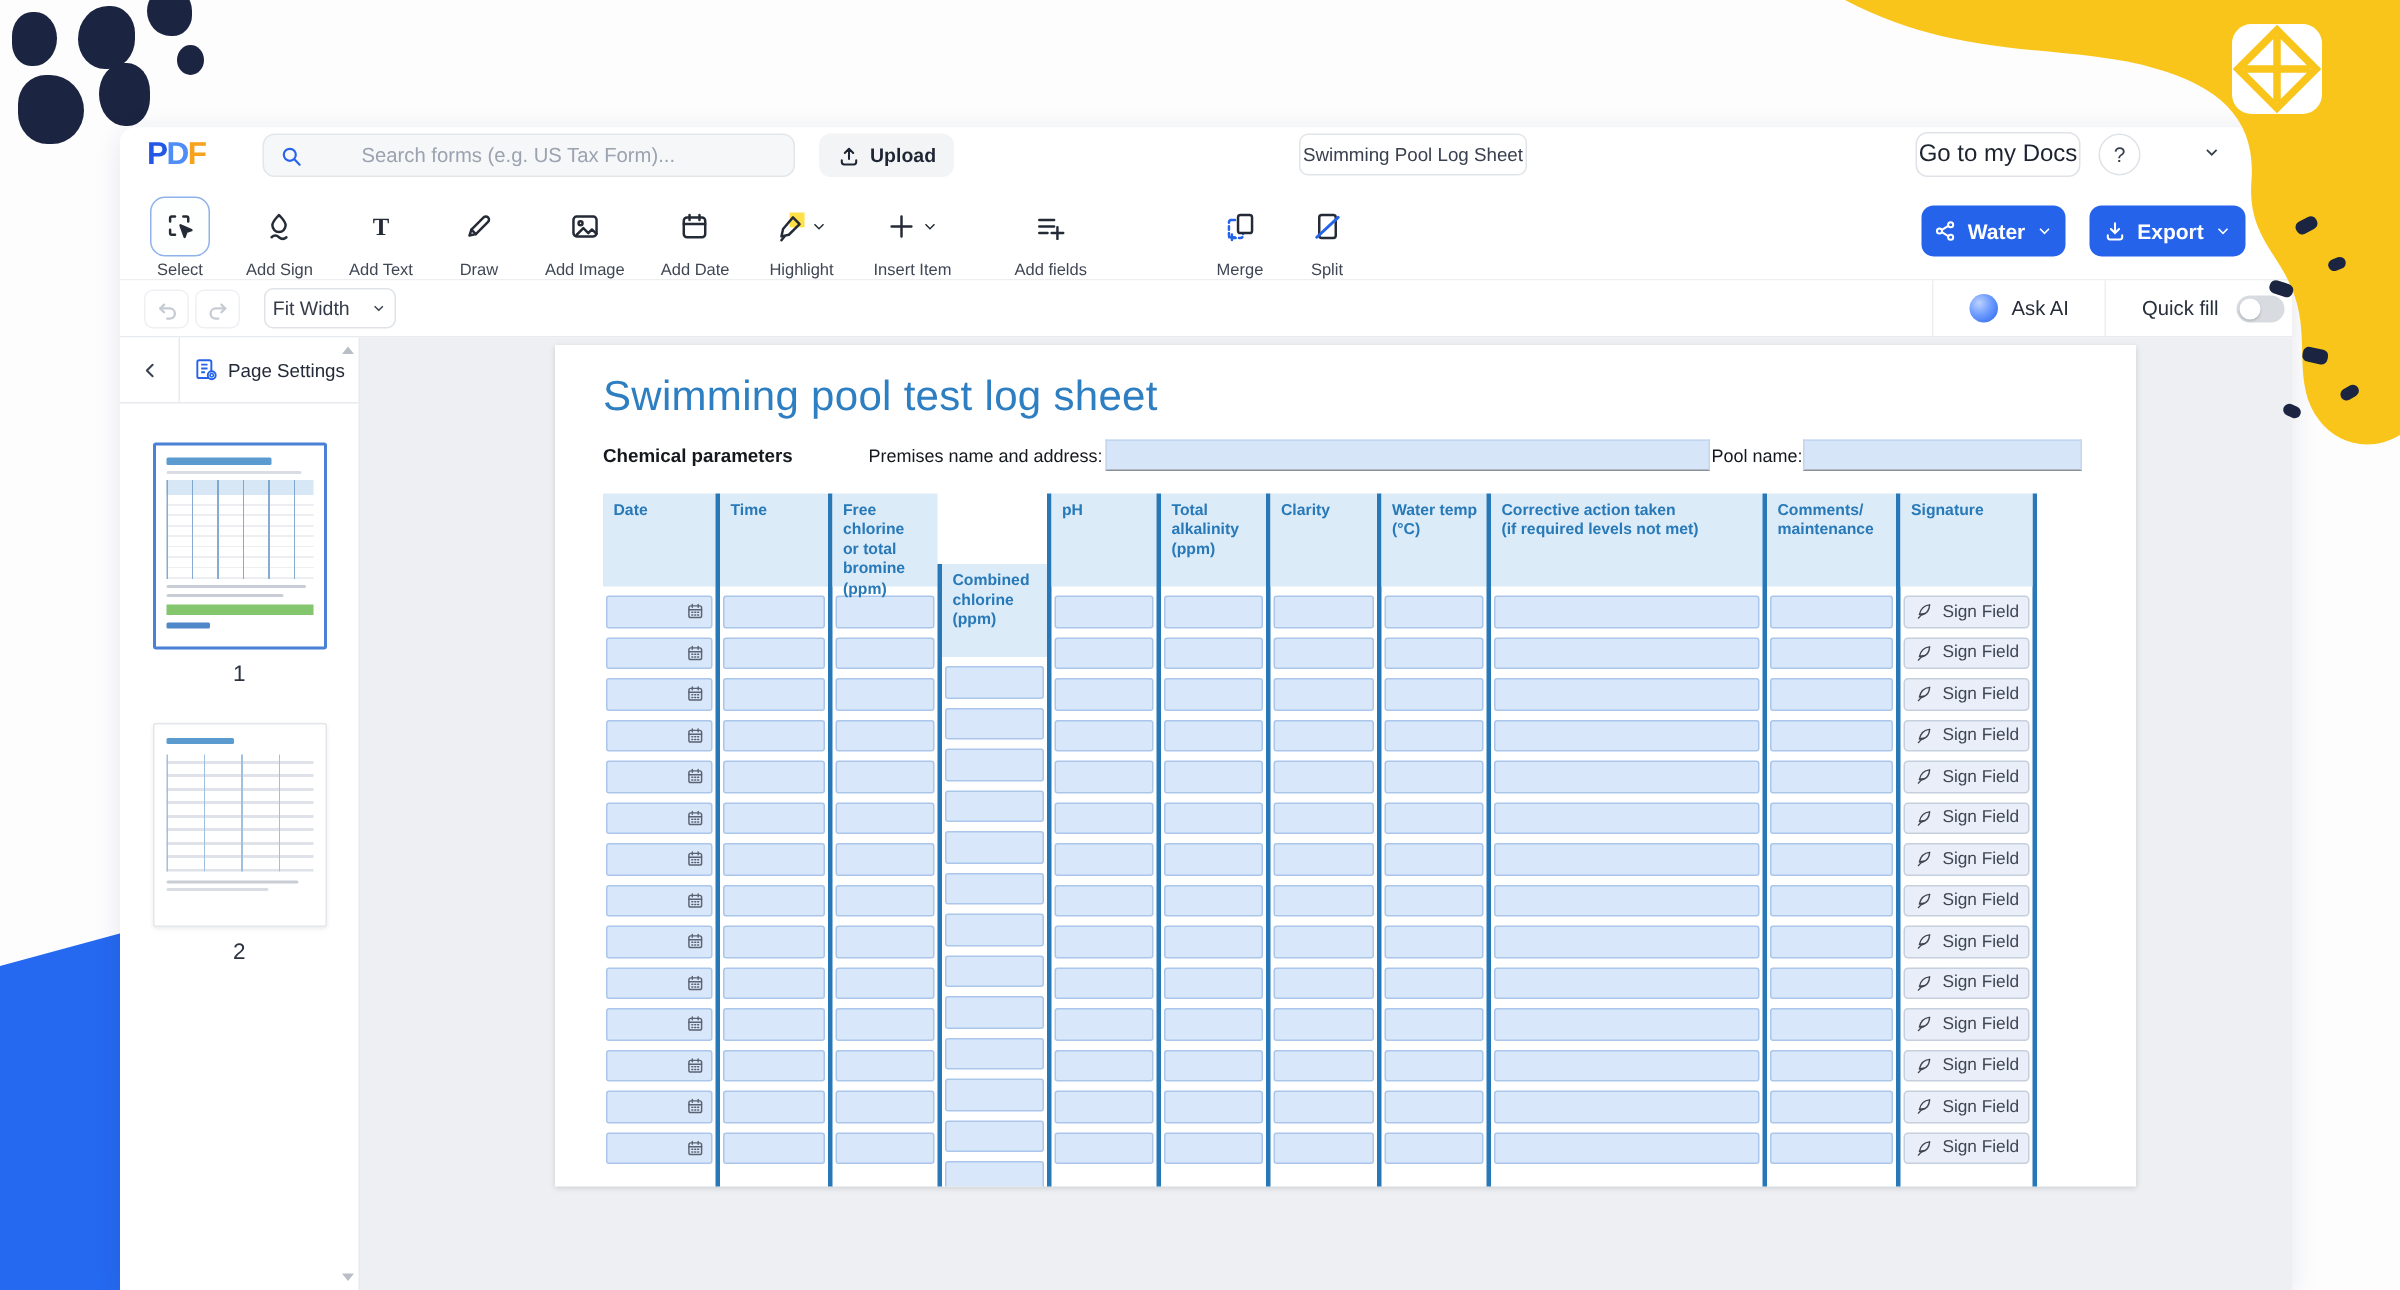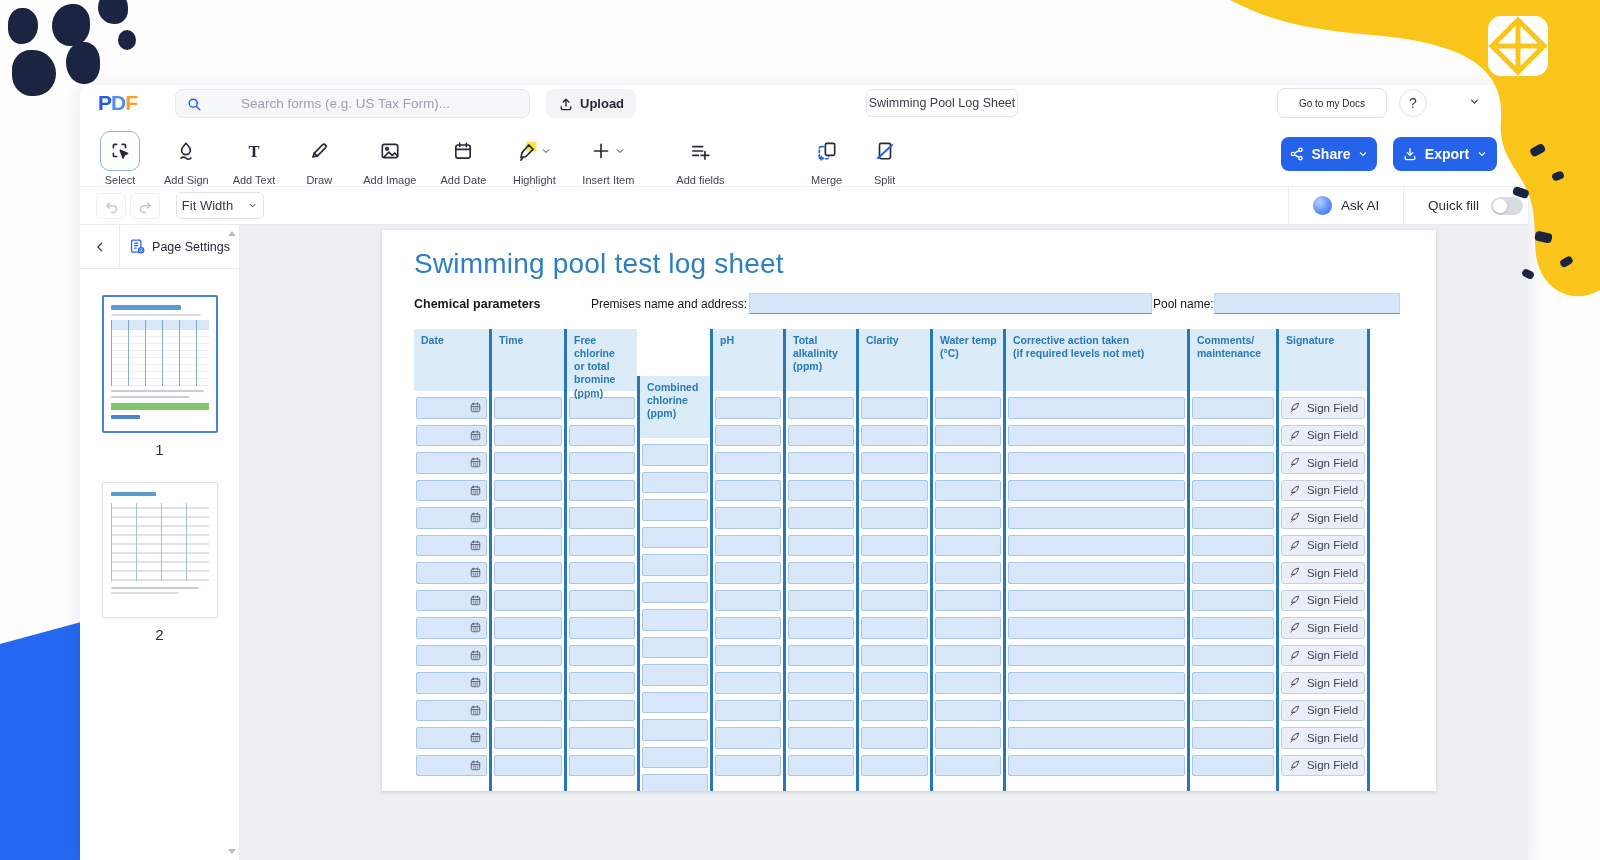--- a/index.html
+++ b/index.html
@@ -31,21 +31,21 @@
   .searchbox input::placeholder { color:#9aa3af; }
   .upload-btn { position:absolute; left:466px; top:4px; height:29px; padding:0 12px;
     background:#f3f4f6; border-radius:8px; display:flex; align-items:center; gap:6px;
     font-size:13px; font-weight:700; color:#1f2633; cursor:pointer; }
   .doc-title-box { position:absolute; left:786px; top:4px; width:152px; height:28px;
     background:#fff; border:1px solid #e1e4e9; border-radius:6px; text-align:center;
     font-size:12.5px; color:#39414f; font-family:"Liberation Sans",sans-serif; outline:none; }
   .gotodocs { position:absolute; left:1197px; top:3px; width:110px; height:30px;
     background:#fff; border:1px solid #dfe3e8; border-radius:8px;
     display:flex; align-items:center; justify-content:center;
-    font-size:10px; color:#1c2430; cursor:pointer; }
+    font-size:16px; color:#1c2430; cursor:pointer; }
   .help-btn { position:absolute; left:1319px; top:4px; width:28px; height:28px;
     border:1px solid #dfe3e8; border-radius:50%; background:#fff;
     display:flex; align-items:center; justify-content:center;
     font-size:14px; color:#39414f; cursor:pointer; }
   .top-caret { position:absolute; left:1388px; top:10px; cursor:pointer; }
 
   
   .toolbar { position:relative; height:66px; border-bottom:1px solid #eceef0; background:#fff; }
   .tools { position:absolute; left:20px; top:10px; display:flex; align-items:flex-start; }
   .tool { display:flex; flex-direction:column; align-items:center; margin-right:24px; cursor:pointer; }
@@ -116,21 +116,21 @@
     background-image:repeating-linear-gradient(90deg,#9fc0de 0 1px,transparent 1px 25px),
       repeating-linear-gradient(0deg,#dfe2e8 0 2px,transparent 2px 9px); }
   .t2-note { height:2px; width:90%; background:#c9ced6; margin-top:6px; }
   .t2-note2 { height:2px; width:70%; background:#d9dde3; margin-top:3px; }
   .sb-arrow { position:absolute; right:3px; width:0; height:0;
     border-left:4px solid transparent; border-right:4px solid transparent; cursor:pointer; }
   .sb-arrow.up { top:6px; border-bottom:5px solid #b9bec6; }
   .sb-arrow.down { bottom:6px; border-top:5px solid #b9bec6; }
 
   .canvas { flex:1; background:#edeff2; overflow:hidden; position:relative; }
-  .page { position:absolute; left:142px; top:5px; width:1054px; height:561px;
+  .page { position:absolute; left:130px; top:5px; width:1054px; height:561px;
     background:#fff; box-shadow:0 1px 4px rgba(0,0,0,.14); overflow:hidden; }
   .pg-title { margin:18px 0 0 32px; font-size:28px; color:#2e7ec2; letter-spacing:.2px; }
   .params-row { position:relative; height:22px; margin-top:13px; font-size:12px; color:#15181d; }
   .chem-label { position:absolute; left:32px; top:4px; font-weight:700; font-size:12.5px; }
   .prem-label { position:absolute; left:185px; width:180px; top:4px; text-align:right; }
   .prem-field { position:absolute; left:367px; top:0; width:403px; height:21px;
     background:#d7e5f9; border:1px solid #c3d6f0; border-bottom:1px solid #8a8f98; cursor:text; }
   .pool-label { position:absolute; left:771px; top:4px; }
   .pool-field { position:absolute; left:832px; top:0; width:186px; height:21px;
     background:#d7e5f9; border:1px solid #c3d6f0; border-bottom:1px solid #8a8f98; cursor:text; }
@@ -337,21 +337,21 @@
     <div class="tool-label">Split</div>
         </div>
       </div>
     <div class="share-btn">
       <svg width="16" height="16" viewBox="0 0 20 20" fill="none" stroke="#fff" stroke-width="1.7">
           <circle cx="5" cy="10" r="2.1"></circle>
           <circle cx="14.3" cy="4.8" r="2.1"></circle>
           <circle cx="14.3" cy="15.2" r="2.1"></circle>
           <path d="M7 9l5.3-3.3M7 11l5.3 3.3"></path>
         </svg>
-      <span>Share</span>
+      <span>Water</span>
       <svg class="btn-chev" viewBox="0 0 20 20">
           <path d="M5 7.5l5 5 5-5"></path>
         </svg>
     </div>
     <div class="export-btn">
       <svg width="16" height="16" viewBox="0 0 20 20" fill="none" stroke="#fff" stroke-width="1.7" stroke-linecap="round">
           <path d="M10 3.5v8M6.6 8.3l3.4 3.4 3.4-3.4"></path>
           <path d="M4 13.5v1.8a1.7 1.7 0 0 0 1.7 1.7h8.6a1.7 1.7 0 0 0 1.7-1.7v-1.8"></path>
         </svg>
       <span>Export</span>

